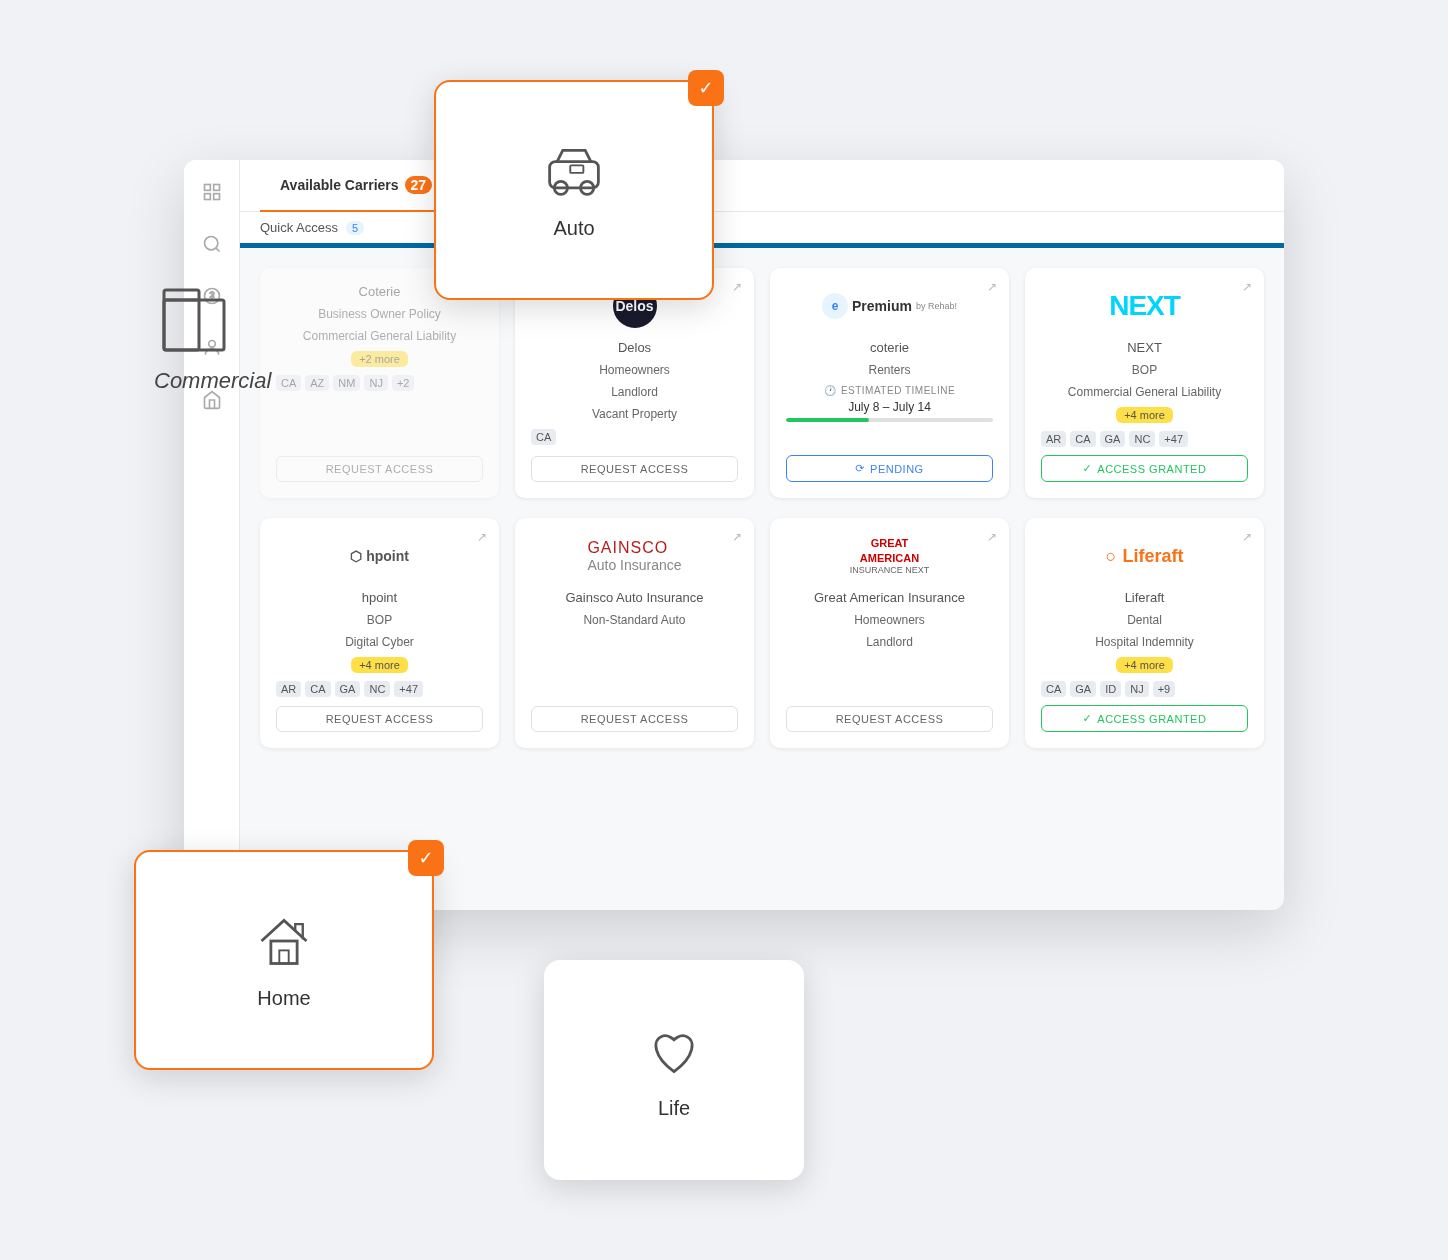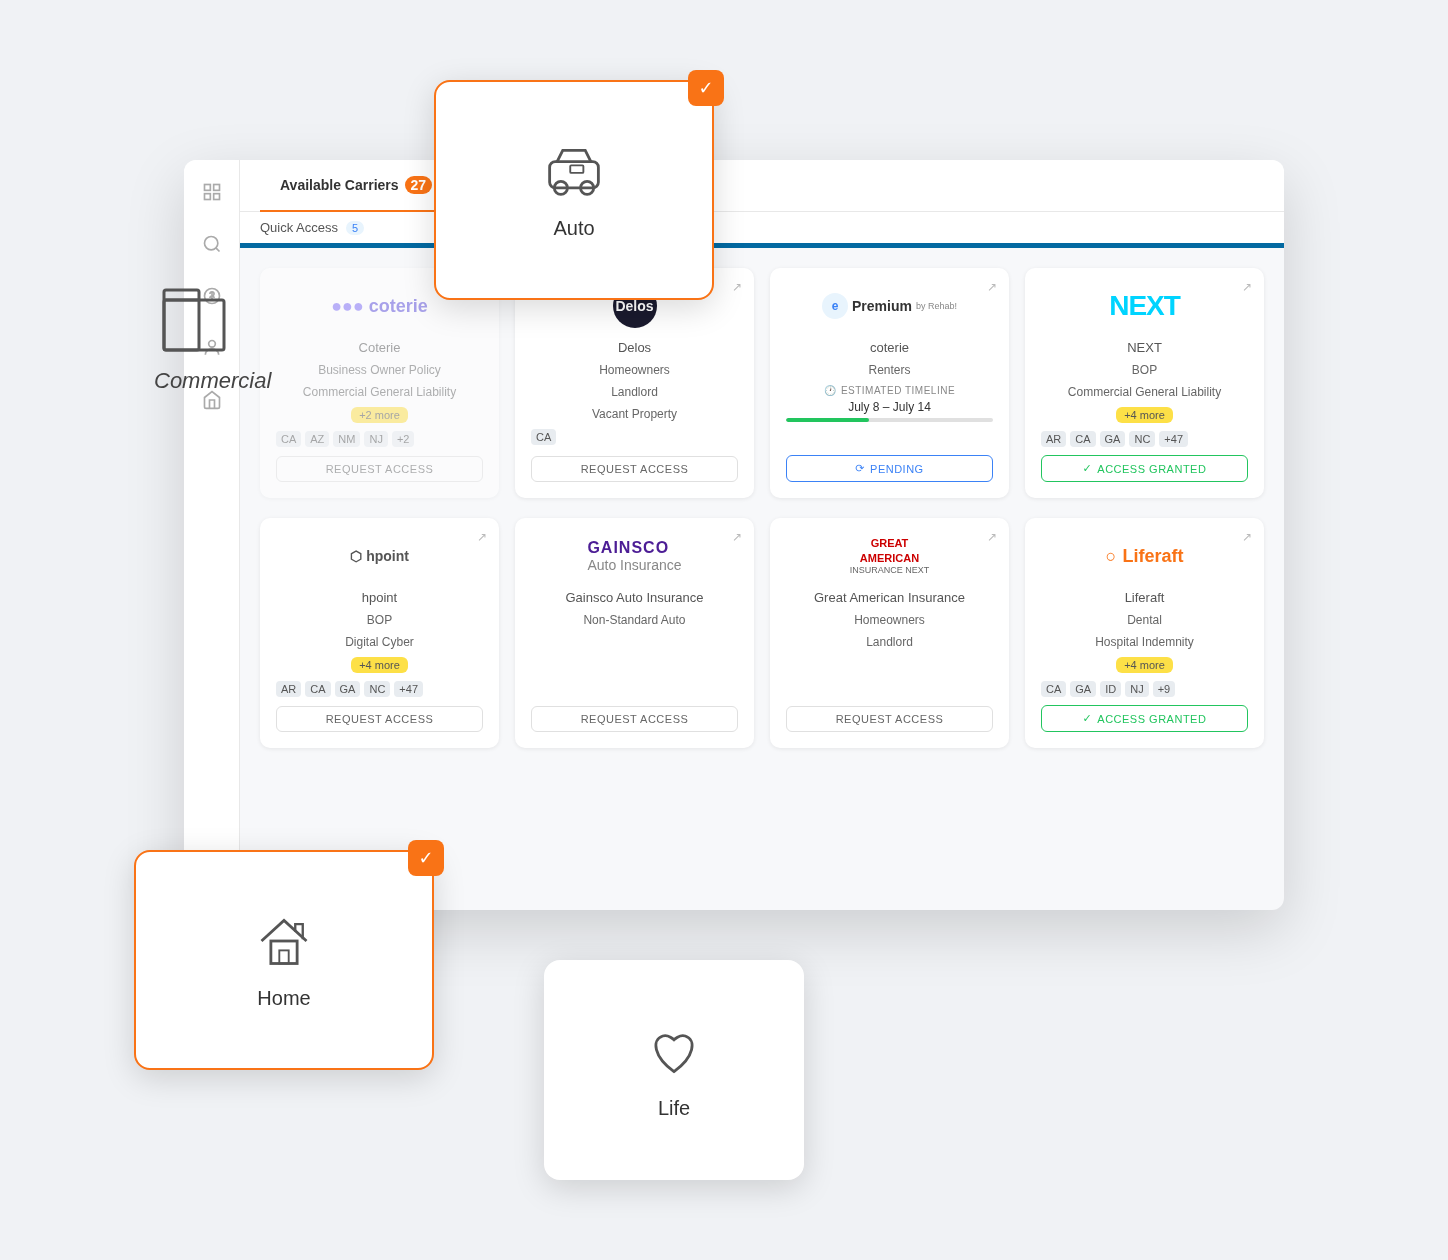--- a/index.html
+++ b/index.html
@@ -412,22 +412,22 @@
 
     .logo-next {
       font-size: 28px;
       font-weight: 900;
       color: #00d4ff;
       letter-spacing: -1px;
     }
 
     .logo-gainsco {
       font-size: 14px;
-      font-weight: 700;
-      color: #4c1d95;
+      font-weight: 400;
+      color: #b91c1c;
       letter-spacing: 1px;
     }
 
     .logo-greatamerican {
       font-size: 12px;
       font-weight: 700;
       color: #cc0000;
       text-align: center;
       line-height: 1.2;
     }
@@ -519,25 +519,20 @@
 
       <div class="quick-access-bar">
         <span>Quick Access</span>
         <span class="quick-access-badge">5</span>
       </div>
 
       <div class="cards-grid">
 
         <div class="carrier-card blurred">
           <span class="external-link">↗</span>
-          <div class="carrier-logo">
-            <span class="logo-coterie">
-              <span style="color:#7c6af7">●●●</span> coterie
-            </span>
-          </div>
           <div class="carrier-name">Coterie</div>
           <div class="policy-tag">Business Owner Policy</div>
           <div class="policy-tag">Commercial General Liability</div>
           <div class="more-badge">+2 more</div>
           <div class="state-tags">
             <span class="state-tag">CA</span>
             <span class="state-tag">AZ</span>
             <span class="state-tag">NM</span>
             <span class="state-tag">NJ</span>
             <span class="state-tag-more">+2</span>

